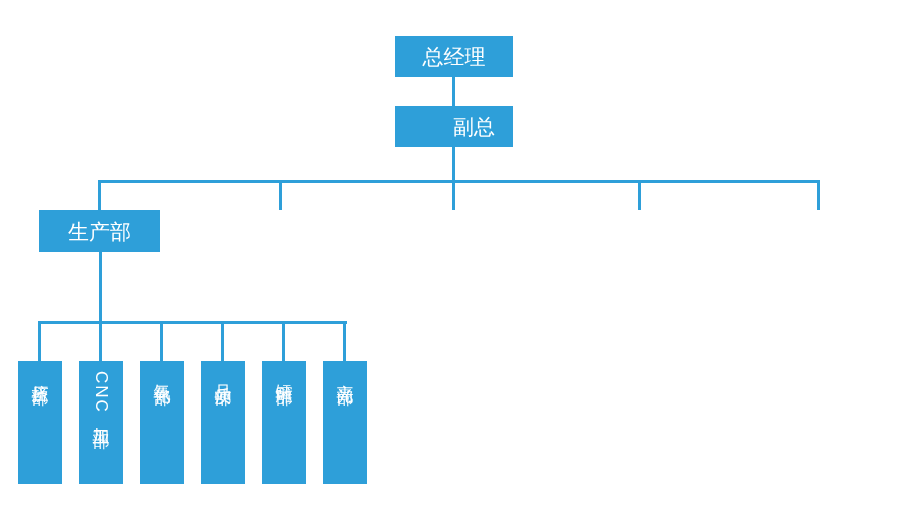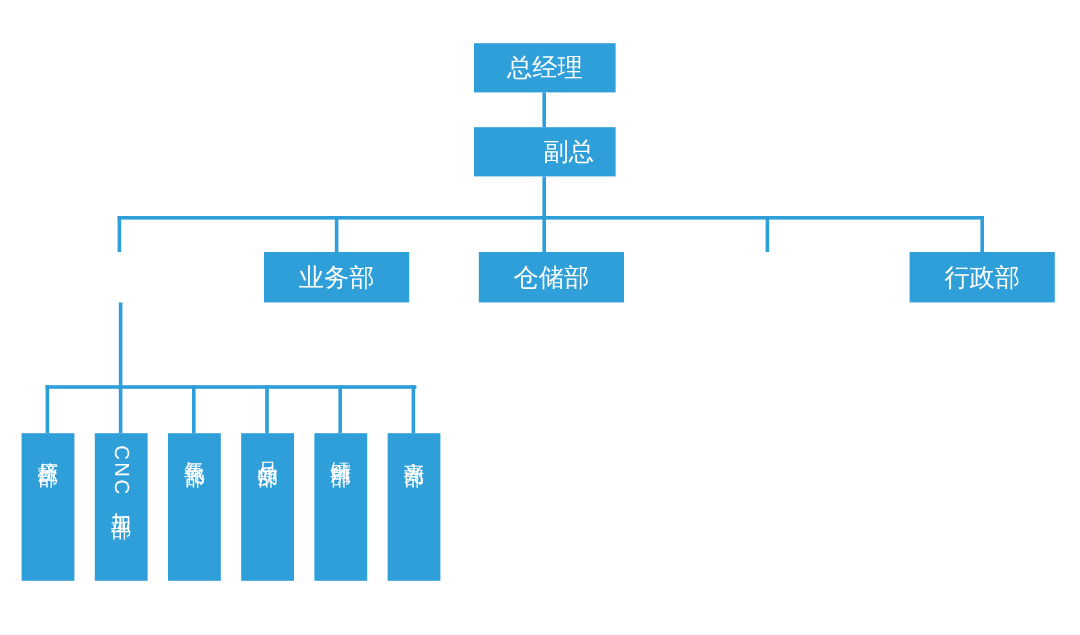--- a/index.html
+++ b/index.html
@@ -54,23 +54,21 @@
 </style>
 </head>
 <body>
 
 <div class="canvas">
 
   <div class="node top" style="top:36px;">总经理</div>
 
   <div class="node top" style="top:106px;padding-left:40px;">副总</div>
 
-  <div class="node lvl3" style="left:220px;">业务部</div>
-  <div class="node lvl3" style="left:399px;">仓储部</div>
-  <div class="node lvl3" style="left:758px;">行政部</div>
+  <div class="node lvl3" style="left:39px;">生产部</div>
 
   <div class="node sub" style="left:18px;">挤压部</div>
   <div class="node sub" style="left:79px;">CNC加工部</div>
   <div class="node sub" style="left:140px;">氧化部</div>
   <div class="node sub" style="left:201px;">品质部</div>
   <div class="node sub" style="left:262px;">镭雕部</div>
   <div class="node sub" style="left:323px;">高光部</div>
 
   <div class="line" style="left:452px; top:77px;  width:3px;   height:29px;"></div>
 

